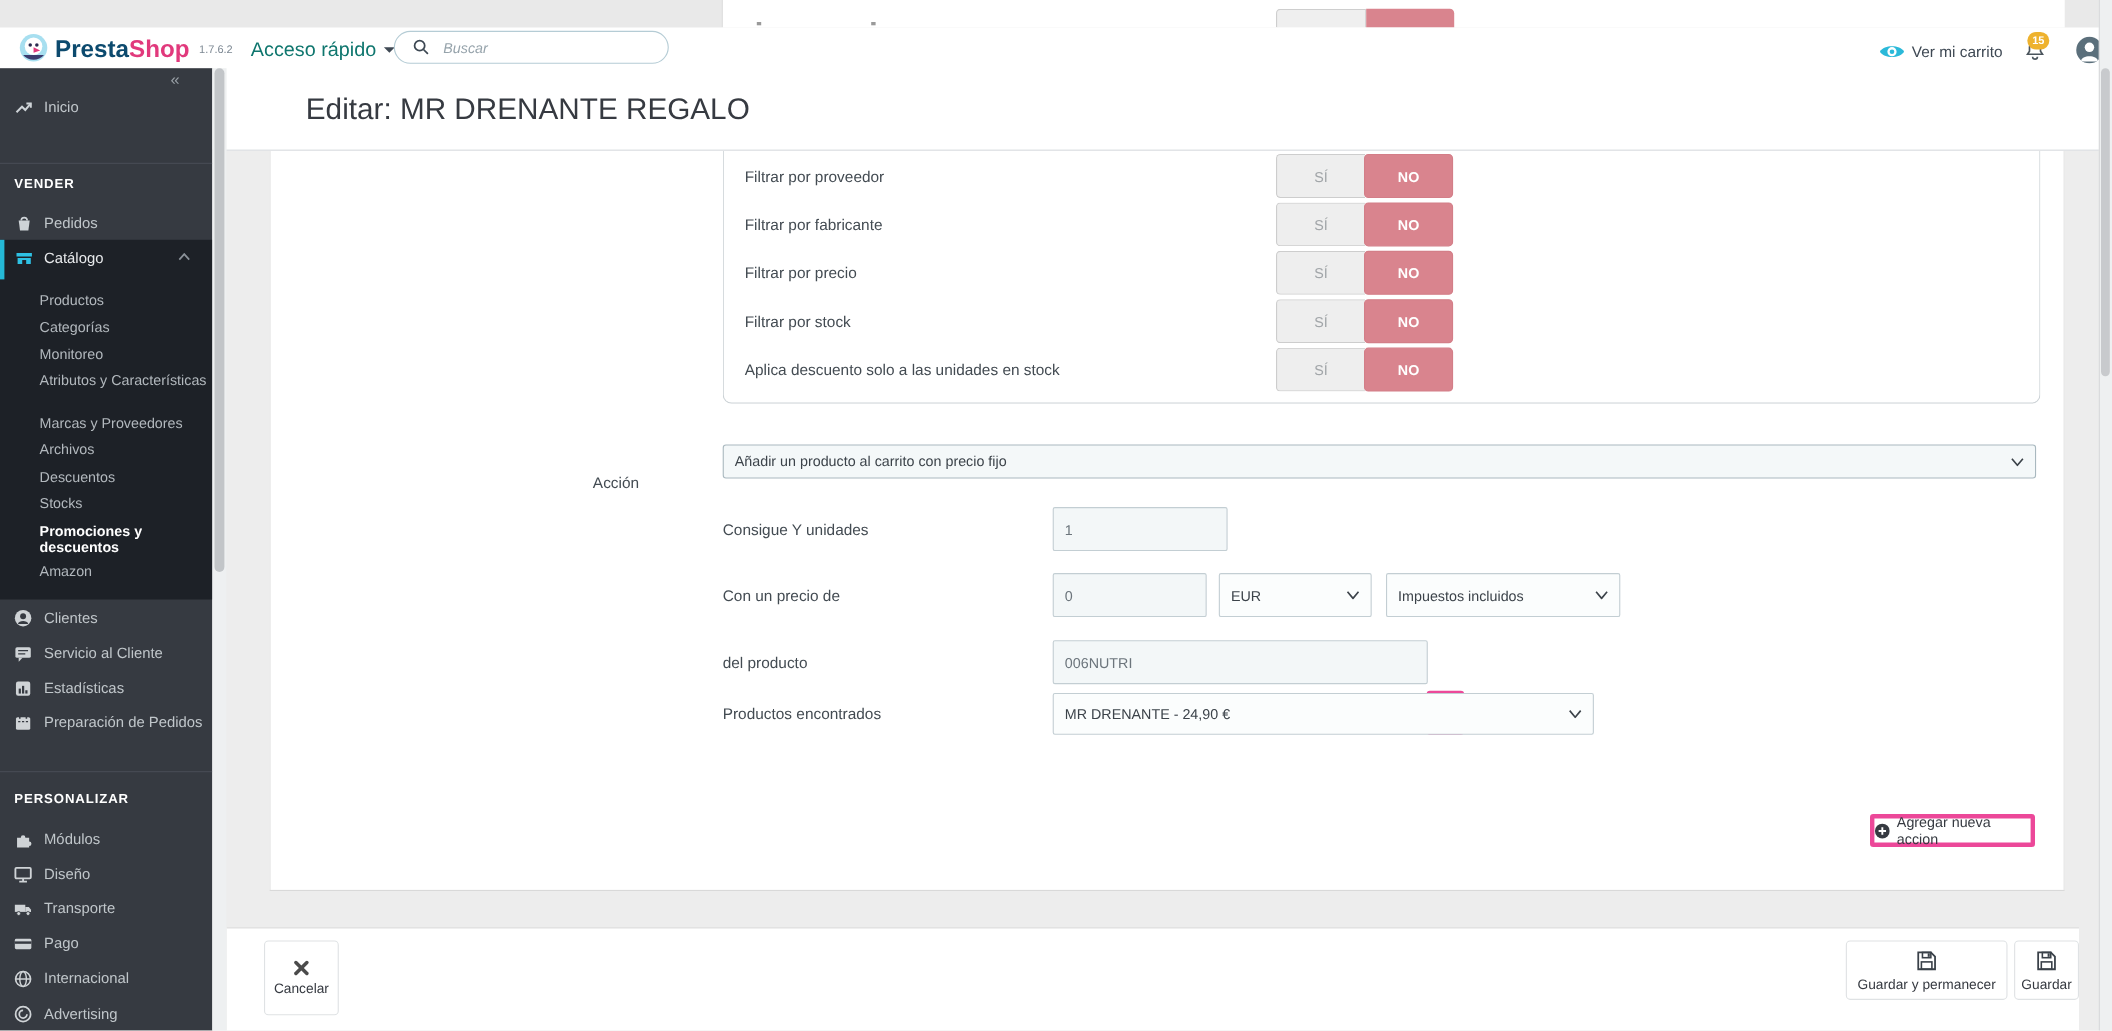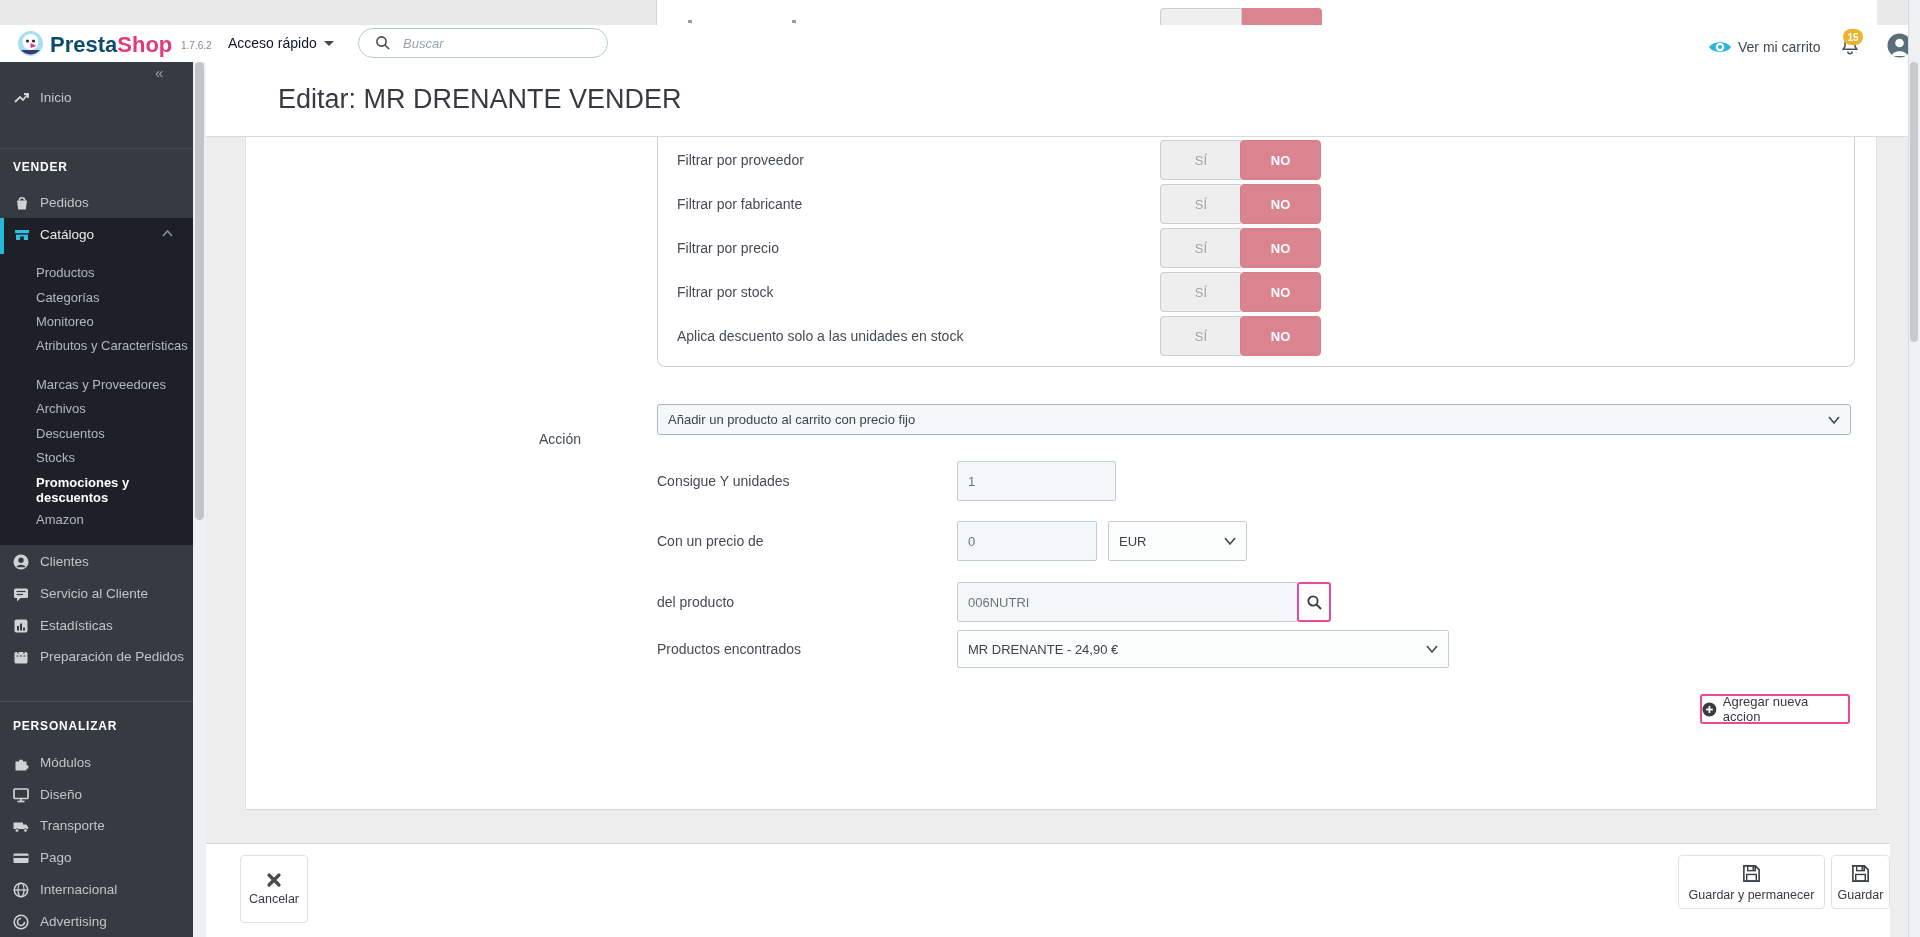--- a/index.html
+++ b/index.html
@@ -26,28 +26,28 @@
   .toggle { left:1160px; width:162px; height:40px; display:flex; font-size:13px; cursor:pointer; }
   .toggle .t-yes { width:81px; background:#eeeeee; border:1px solid #cdcdcd; border-right:none; border-radius:4px 0 0 4px; color:#a2a6a9; display:flex; align-items:center; justify-content:center; }
   .toggle .t-no { width:81px; background:#d9848e; border:1px solid #d37e88; border-radius:4px; margin-left:-1px; color:#fff; font-weight:bold; display:flex; align-items:center; justify-content:center; }
 
   
   .inp { background:#f3f7f8; border:1px solid #c3ced3; border-radius:2px; font-size:13px; color:#6c757c; display:flex; align-items:center; padding-left:10px; }
   .sel { background:#fbfdfd; border:1px solid #c3ced3; border-radius:2px; font-size:13px; color:#3c434a; display:flex; align-items:center; padding-left:10px; cursor:pointer; }
   .sel .chev { position:absolute; right:10px; }
   .action-sel { background:#f4f8f9; border:1px solid #a9b8bf; border-radius:3px; }
 
-  .btn-white { background:#fff; border:2px solid #ec4899; border-radius:3px; display:flex; align-items:center; justify-content:center; font-size:13px; color:#363a41; cursor:pointer; }
+  .btn-white { background:#fff; border:4px solid #ec4899; border-radius:3px; display:flex; align-items:center; justify-content:center; font-size:13px; color:#363a41; cursor:pointer;margin-top:46px; }
 
   
   .header { left:0; top:25px; width:1920px; height:112px; background:#fff; border-bottom:1px solid #d8dbde; }
   .brand-primary { color:#0c4a6e; font-weight:bold; font-size:22px; }
   .brand-secondary { color:#e1397c; font-weight:bold; font-size:22px; }
   .version { font-size:10px; color:#7d8893; }
-  .quick { font-size:14px; color:#0f172a; cursor:pointer; display:flex; align-items:center; gap:7px;justify-content:flex-end; }
+  .quick { font-size:18px; color:#0f766e; cursor:pointer; display:flex; align-items:center; gap:7px;justify-content:flex-end; }
   .caret { width:0; height:0; border-left:5px solid transparent; border-right:5px solid transparent; border-top:5px solid #3f4954; }
   .search-pill { left:358px; top:28px; width:250px; height:30px; border:1px solid #b5ccd5; border-radius:15px; background:#fff; display:flex; align-items:center; padding-left:16px; gap:12px; }
   .search-pill input { border:none; outline:none; font-style:italic; font-size:13px; color:#96a3ab; width:170px; background:transparent; font-family:inherit; }
   .search-pill input::placeholder { color:#96a3ab; }
   .page-title { left:278px; top:84px; font-size:27px; color:#363a41; }
   .hdr-link { font-size:14px; color:#3f4954; cursor:pointer; }
   .badge { left:1843px; top:29px; width:20px; height:16px; background:#eeb22e; border-radius:8px; color:#fff; font-size:10px; font-weight:bold; display:flex; align-items:center; justify-content:center; }
 
   
   .sidebar { left:0; top:62px; width:193px; height:875px; background:#363a41; }
@@ -125,20 +125,26 @@
   <div class="abs inp" style="left:957px; top:461px; width:159px; height:40px;">
     <span>1</span>
   </div>
 
   <div class="abs flabel" style="left:657px; top:533px;">Con un precio de</div>
   <div class="abs inp" style="left:957px; top:521px; width:140px; height:40px;">
     <span>0</span>
   </div>
   <div class="abs sel" style="left:1108px; top:521px; width:139px; height:40px;">
     <span>EUR</span>
+    <svg class="chev" width="12" height="8" viewBox="0 0 12 8">
+        <polyline points="1,1 6,7 11,1" fill="none" stroke="#3c434a" stroke-width="1.5"></polyline>
+      </svg>
+  </div>
+  <div class="abs sel" style="left:1260px; top:521px; width:213px; height:40px;">
+    <span>Impuestos incluidos</span>
     <svg class="chev" width="12" height="8" viewBox="0 0 12 8">
         <polyline points="1,1 6,7 11,1" fill="none" stroke="#3c434a" stroke-width="1.5"></polyline>
       </svg>
   </div>
 
   <div class="abs flabel" style="left:657px; top:594px;">del producto</div>
   <div class="abs inp" style="left:957px; top:582px; width:341px; height:40px;">
     <span>006NUTRI</span>
   </div>
   <div class="abs btn-white" style="left:1297px; top:582px; width:34px; height:40px; background:#fdfdfd;">
@@ -230,21 +236,21 @@
         <clipPath id="avclip">
           <circle cx="12.5" cy="12.5" r="12"></circle>
         </clipPath>
       </defs>
     <circle cx="12.5" cy="12.5" r="12" fill="#5b6f7b"></circle>
     <g clip-path="url(#avclip)">
         <circle cx="12.5" cy="10" r="4.3" fill="#fff"></circle>
         <path d="M4.5,23 C5.5,16.5 19.5,16.5 20.5,23 Z" fill="#fff"></path>
       </g>
   </svg>
-  <div class="abs page-title">Editar: MR DRENANTE VENDER</div>
+  <div class="abs page-title">Editar: MR DRENANTE REGALO</div>
 
   <div class="abs sidebar"></div>
   <div class="abs" style="left:155px; top:64px; color:#9aa1a7; font-size:15px;">«</div>
 
   <svg class="abs mi-icon" style="left:13px; top:89px;" viewBox="0 0 18 18">
       <polyline points="2,13 7,8 10,11 15,5" fill="none" stroke="#ced3d7" stroke-width="1.8"></polyline>
       <polyline points="11,5 15,5 15,9" fill="none" stroke="#ced3d7" stroke-width="1.8"></polyline>
     </svg>
   <div class="abs mi-label" style="left:40px; top:90px;">Inicio</div>
 

